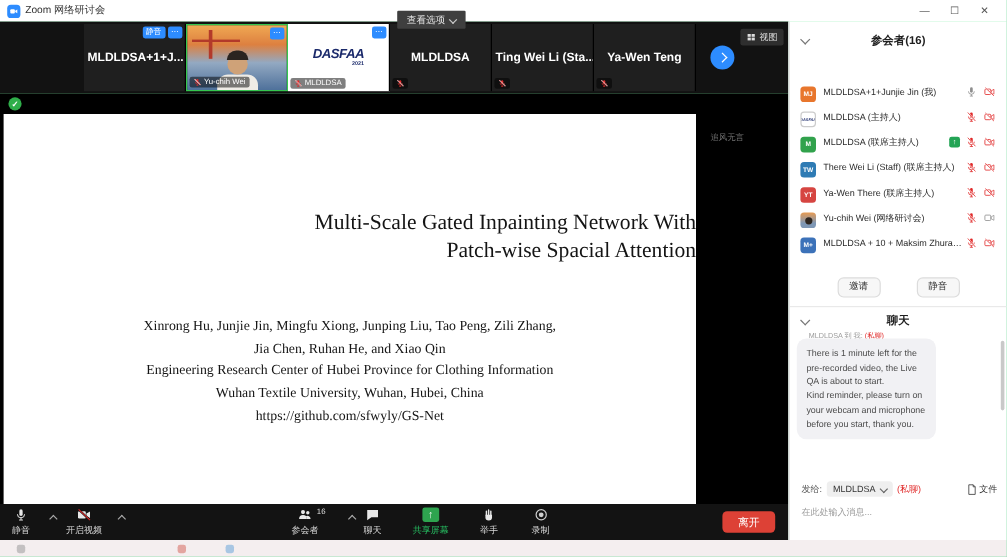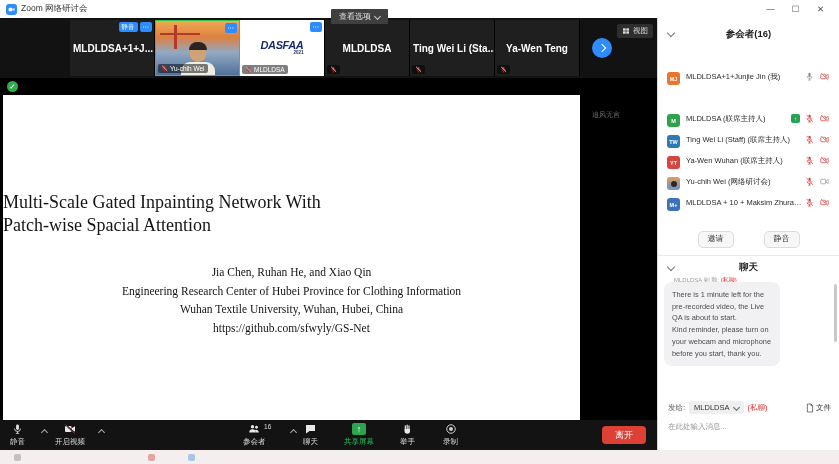--- a/index.html
+++ b/index.html
@@ -44,21 +44,21 @@
             display:flex;align-items:center;justify-content:center}
   .view-btn{position:absolute;right:4px;top:6px;background:#2e2e2e;color:#ddd;font-size:7.5px;padding:2px 5px;border-radius:2px;
             display:flex;gap:3px;align-items:center}
 
   
   .screen{position:absolute;left:0;top:78px;width:657px;height:342px;background:#000}
   .shield{position:absolute;left:7px;top:3px;width:11px;height:11px;border-radius:50%;background:#2fae4a;color:#fff;
           font-size:7px;display:flex;align-items:center;justify-content:center;font-weight:bold}
   .slide{position:absolute;left:3px;top:17px;width:577px;height:325px;background:#fff;color:#141414;
          font-family:"Liberation Serif","DejaVu Serif",serif}
-  .slide-title{position:absolute;top:96px;left:0;right:0;text-align:left;font-size:18px;line-height:1.3;white-space:pre-line}
+  .slide-title{position:absolute;top:79px;left:0;right:0;text-align:right;font-size:18px;line-height:1.3;white-space:pre-line}
   .slide-meta{position:absolute;top:168px;left:0;right:0;text-align:center;font-size:11.5px;line-height:1.62}
   .watermark{position:absolute;left:592px;top:32px;color:#707070;font-size:7px}
 
   
   .toolbar{position:absolute;left:0;top:420px;width:657px;height:30px;background:#131313}
   .tb-item{position:absolute;top:3px;display:flex;flex-direction:column;align-items:center;gap:2px}
   .tb-label{font-size:7.5px;color:#d8d8d8;white-space:nowrap}
   .tb-label.green{color:#27c163}
   .chv{display:inline-block;width:4px;height:4px;border-right:1.2px solid #aaa;border-bottom:1.2px solid #aaa}
   .chv.up{transform:rotate(-135deg)}
@@ -238,20 +238,21 @@
     </div>
   </div>
 
   <div class="screen">
     <div class="shield">✓</div>
 
     <div class="slide">
       <div class="slide-title">Multi-Scale Gated Inpainting Network With
 Patch-wise Spacial Attention</div>
       <div class="slide-meta">
+        <div>Xinrong Hu, Junjie Jin, Mingfu Xiong, Junping Liu, Tao Peng, Zili Zhang,</div>
         <div>Jia Chen, Ruhan He, and Xiao Qin</div>
         <div>Engineering Research Center of Hubei Province for Clothing Information</div>
         <div>Wuhan Textile University, Wuhan, Hubei, China</div>
         <div>https://github.com/sfwyly/GS-Net</div>
       </div>
     </div>
 
     <div class="watermark">追风无言</div>
   </div>
 
@@ -352,20 +353,38 @@
           </svg>
         <svg class="red" width="11" height="9" viewBox="0 0 24 24">
             <rect x="2" y="6" width="13" height="12" rx="2" fill="none" stroke="currentColor" stroke-width="1.8"></rect>
             <path d="M16 10l6-3.5v11L16 14z" fill="none" stroke="currentColor" stroke-width="1.6"></path>
             <path d="M3 3L22 21" stroke="#fff" stroke-width="3"></path>
             <path d="M3 3L22 21" stroke="currentColor" stroke-width="1.8"></path>
           </svg>
       </span>
     </div>
 
+    <div class="prow" style="top:75px">
+      <span class="avatar dasfaa-av">DASFAA</span>
+      <span class="pname">MLDLDSA (主持人)</span>
+      <span class="picons">
+        <svg class="red" width="9" height="9" viewBox="0 0 24 24">
+            <rect x="9" y="2" width="6" height="12" rx="3" fill="currentColor"></rect>
+            <path d="M5.5 11a6.5 6.5 0 0 0 13 0M12 17.5v4M8.5 21.5h7" fill="none" stroke="currentColor" stroke-width="1.8"></path>
+            <path d="M4 2L21 21" stroke="#fff" stroke-width="3"></path>
+            <path d="M4 2L21 21" stroke="currentColor" stroke-width="1.8"></path>
+          </svg>
+        <svg class="red" width="11" height="9" viewBox="0 0 24 24">
+            <rect x="2" y="6" width="13" height="12" rx="2" fill="none" stroke="currentColor" stroke-width="1.8"></rect>
+            <path d="M16 10l6-3.5v11L16 14z" fill="none" stroke="currentColor" stroke-width="1.6"></path>
+            <path d="M3 3L22 21" stroke="#fff" stroke-width="3"></path>
+            <path d="M3 3L22 21" stroke="currentColor" stroke-width="1.8"></path>
+          </svg>
+      </span>
+    </div>
 
     <div class="prow" style="top:96px">
       <span class="avatar" style="background:#31a24c">M</span>
       <span class="pname">MLDLDSA (联席主持人)</span>
       <span class="picons">
         <span class="share-badge">↑</span>
         <svg class="red" width="9" height="9" viewBox="0 0 24 24">
             <rect x="9" y="2" width="6" height="12" rx="3" fill="currentColor"></rect>
             <path d="M5.5 11a6.5 6.5 0 0 0 13 0M12 17.5v4M8.5 21.5h7" fill="none" stroke="currentColor" stroke-width="1.8"></path>
             <path d="M4 2L21 21" stroke="#fff" stroke-width="3"></path>
@@ -375,40 +394,40 @@
             <rect x="2" y="6" width="13" height="12" rx="2" fill="none" stroke="currentColor" stroke-width="1.8"></rect>
             <path d="M16 10l6-3.5v11L16 14z" fill="none" stroke="currentColor" stroke-width="1.6"></path>
             <path d="M3 3L22 21" stroke="#fff" stroke-width="3"></path>
             <path d="M3 3L22 21" stroke="currentColor" stroke-width="1.8"></path>
           </svg>
       </span>
     </div>
 
     <div class="prow" style="top:117px">
       <span class="avatar" style="background:#2e7bb4">TW</span>
-      <span class="pname">Ting Wei Li (Staff) (联席主持人)</span>
+      <span class="pname">There Wei Li (Staff) (联席主持人)</span>
       <span class="picons">
         <svg class="red" width="9" height="9" viewBox="0 0 24 24">
             <rect x="9" y="2" width="6" height="12" rx="3" fill="currentColor"></rect>
             <path d="M5.5 11a6.5 6.5 0 0 0 13 0M12 17.5v4M8.5 21.5h7" fill="none" stroke="currentColor" stroke-width="1.8"></path>
             <path d="M4 2L21 21" stroke="#fff" stroke-width="3"></path>
             <path d="M4 2L21 21" stroke="currentColor" stroke-width="1.8"></path>
           </svg>
         <svg class="red" width="11" height="9" viewBox="0 0 24 24">
             <rect x="2" y="6" width="13" height="12" rx="2" fill="none" stroke="currentColor" stroke-width="1.8"></rect>
             <path d="M16 10l6-3.5v11L16 14z" fill="none" stroke="currentColor" stroke-width="1.6"></path>
             <path d="M3 3L22 21" stroke="#fff" stroke-width="3"></path>
             <path d="M3 3L22 21" stroke="currentColor" stroke-width="1.8"></path>
           </svg>
       </span>
     </div>
 
     <div class="prow" style="top:138px">
       <span class="avatar" style="background:#d64541">YT</span>
-      <span class="pname">Ya-Wen Wuhan (联席主持人)</span>
+      <span class="pname">Ya-Wen There (联席主持人)</span>
       <span class="picons">
         <svg class="red" width="9" height="9" viewBox="0 0 24 24">
             <rect x="9" y="2" width="6" height="12" rx="3" fill="currentColor"></rect>
             <path d="M5.5 11a6.5 6.5 0 0 0 13 0M12 17.5v4M8.5 21.5h7" fill="none" stroke="currentColor" stroke-width="1.8"></path>
             <path d="M4 2L21 21" stroke="#fff" stroke-width="3"></path>
             <path d="M4 2L21 21" stroke="currentColor" stroke-width="1.8"></path>
           </svg>
         <svg class="red" width="11" height="9" viewBox="0 0 24 24">
             <rect x="2" y="6" width="13" height="12" rx="2" fill="none" stroke="currentColor" stroke-width="1.8"></rect>
             <path d="M16 10l6-3.5v11L16 14z" fill="none" stroke="currentColor" stroke-width="1.6"></path>

